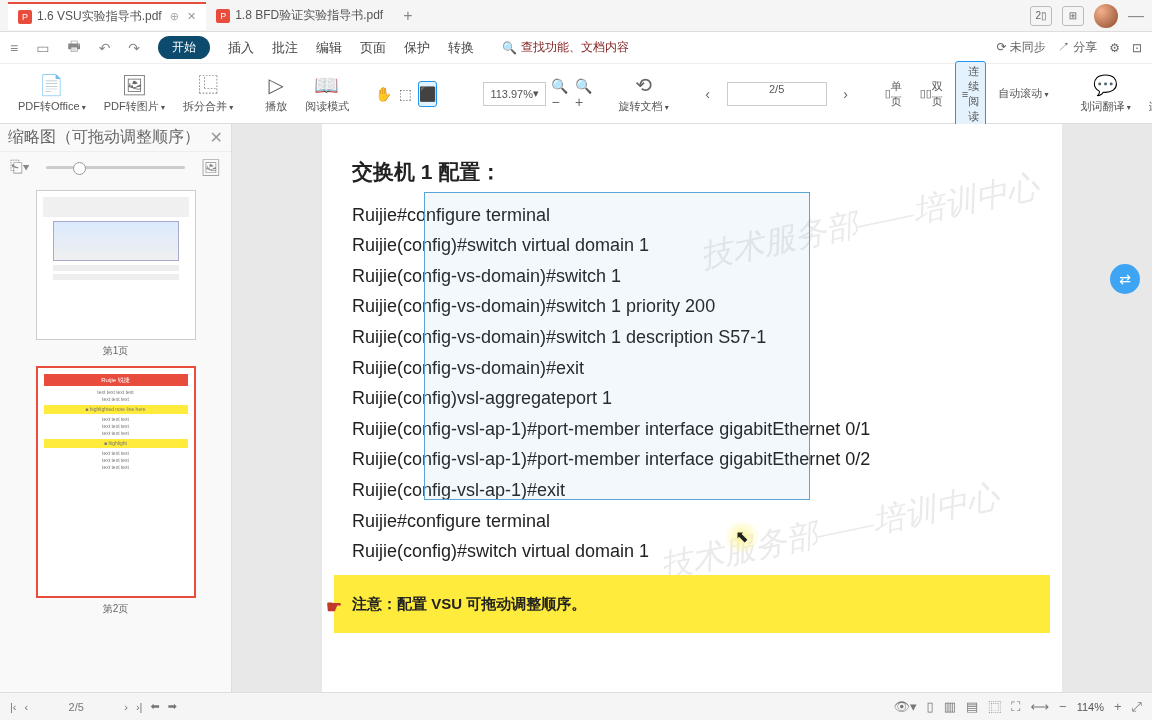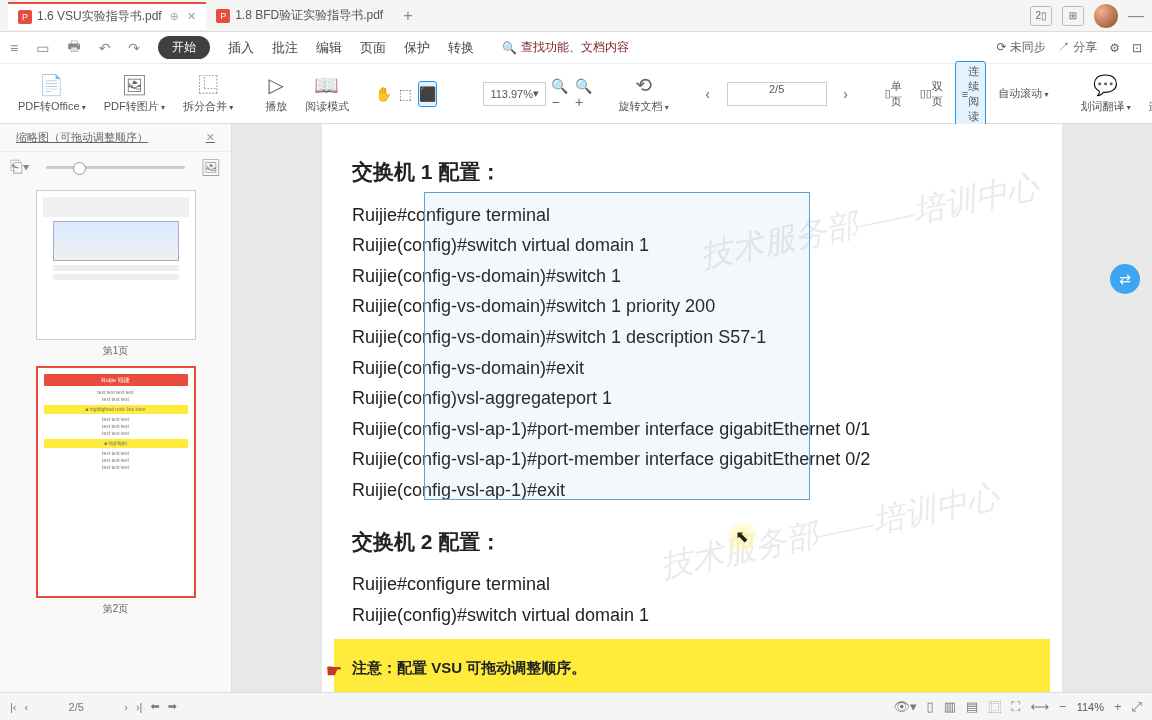--- a/index.html
+++ b/index.html
@@ -9,40 +9,40 @@
 .tab.active { background: #fff; border-top: 2px solid #e74c3c; }
 .tab-icon { width: 14px; height: 14px; background: #e74c3c; border-radius: 2px; margin-right: 5px; display: flex; align-items: center; justify-content: center; color: #fff; font-size: 9px; }
 .tab-close { margin-left: 8px; color: #999; font-size: 11px; }
 .tab-pin { margin-left: 8px; color: #aaa; font-size: 11px; }
 .tab-add { margin-left: 10px; font-size: 16px; color: #888; cursor: pointer; }
 .tab-right { margin-left: auto; display: flex; align-items: center; gap: 10px; }
 .tab-right-icon { width: 22px; height: 20px; border: 1px solid #bbb; border-radius: 3px; display: flex; align-items: center; justify-content: center; font-size: 10px; color: #666; }
 .avatar { width: 24px; height: 24px; border-radius: 50%; background: radial-gradient(circle at 30% 30%, #f5b08c, #8b4a2a); }
 .menu-bar { height: 32px; background: #fff; border-bottom: 1px solid #eee; display: flex; align-items: center; padding: 0 10px; gap: 18px; font-size: 13px; color: #444; }
 .menu-icon { color: #888; font-size: 14px; }
-.menu-start { background: #404040; color: #fff; padding: 3px 14px; border-radius: 12px; font-size: 12px; }
+.menu-start { background: #0c4a6e; color: #fff; padding: 3px 14px; border-radius: 12px; font-size: 12px; }
 .search-box { display: flex; align-items: center; color: #7f1d1d; font-size: 12px; margin-left: 10px; }
 .search-box::before { content: "🔍"; margin-right: 4px; font-size: 12px; }
 .menu-right { margin-left: auto; display: flex; align-items: center; gap: 12px; font-size: 12px; color: #666; }
 .toolbar { height: 60px; background: #fff; border-bottom: 1px solid #ddd; display: flex; align-items: center; padding: 0 12px; gap: 6px; font-size: 11px; color: #555; }
 .tool-btn { display: flex; flex-direction: column; align-items: center; justify-content: center; padding: 0 6px; height: 54px; cursor: pointer; }
 .tool-btn-icon { font-size: 20px; color: #666; margin-bottom: 2px; }
 .tool-btn-label { font-size: 11px; white-space: nowrap; }
 .tool-btn.has-arrow .tool-btn-label::after { content: " ▾"; font-size: 8px; }
 .tool-sep { width: 1px; height: 40px; background: #e5e5e5; margin: 0 4px; }
 .tool-small { width: 26px; height: 26px; display: flex; align-items: center; justify-content: center; font-size: 14px; color: #666; cursor: pointer; }
 .tool-small.active { background: #e3f2fd; border: 1px solid #2196f3; border-radius: 3px; }
 .zoom-box { height: 24px; border: 1px solid #ccc; padding: 0 6px; display: flex; align-items: center; font-size: 11px; margin-left: 40px; }
 .mode-btn { display: flex; align-items: center; padding: 2px 6px; font-size: 11px; cursor: pointer; border-radius: 3px; }
 .mode-btn.active { background: #e3f2fd; border: 1px solid #2196f3; }
 .page-nav { display: flex; align-items: center; gap: 6px; }
 .page-input { width: 100px; height: 24px; border: 1px solid #ccc; text-align: center; font-size: 11px; }
 .main { flex: 1; display: flex; overflow: hidden; }
 .sidebar { width: 232px; background: #f9f9f9; border-right: 1px solid #ddd; display: flex; flex-direction: column; }
-.sidebar-header { height: 28px; display: flex; align-items: center; padding: 0 16px; font-size: 11px; color: #666; border-bottom: 1px solid #eee; text-decoration: underline; }
+.sidebar-header { height: 28px; display: flex; align-items: center; padding: 0 8px; font-size: 16px; color: #666; border-bottom: 1px solid #eee; }
 .sidebar-close { margin-left: auto; color: #999; cursor: pointer; }
 .sidebar-tools { height: 30px; display: flex; align-items: center; padding: 0 10px; gap: 10px; }
 .sidebar-tools .slider { flex: 1; height: 3px; background: #ccc; border-radius: 2px; position: relative; margin: 0 6px; }
 .sidebar-tools .slider::before { content: ""; position: absolute; left: 20%; top: -4px; width: 11px; height: 11px; background: #fff; border: 1px solid #999; border-radius: 50%; }
 .thumbs { flex: 1; overflow-y: auto; padding: 8px; }
 .thumb { margin-bottom: 8px; text-align: center; }
 .thumb-img { width: 160px; height: 150px; background: #fff; border: 1px solid #ccc; margin: 0 auto; padding: 6px; font-size: 5px; color: #777; line-height: 1.4; overflow: hidden; position: relative; }
 .thumb.active .thumb-img { border: 2px solid #e74c3c; }
 .thumb-img.tall { height: 232px; }
 .thumb-label { font-size: 10px; color: #666; margin-top: 4px; }
@@ -229,21 +229,20 @@
       <div class="code-line">Ruijie(config-vs-domain)#switch 1 priority 200</div>
       <div class="code-line">Ruijie(config-vs-domain)#switch 1 description S57-1</div>
       <div class="code-line">Ruijie(config-vs-domain)#exit</div>
       <div class="code-line">Ruijie(config)vsl-aggregateport 1</div>
 
 
       <div class="code-line">Ruijie(config-vsl-ap-1)#port-member interface gigabitEthernet 0/1</div>
       <div class="code-line">Ruijie(config-vsl-ap-1)#port-member interface gigabitEthernet 0/2</div>
       <div class="code-line">Ruijie(config-vsl-ap-1)#exit</div>
 
-      <div class="section-title" style="margin-top:18px">交换机 2 配置：</div>
       <div class="cursor-img" style="top:398px;left:400px;background:radial-gradient(circle,#fff59d,transparent 70%);width:40px;height:30px;display:flex;align-items:center;justify-content:center">⬉</div>
       <div class="code-line">Ruijie#configure terminal</div>
       <div class="code-line">Ruijie(config)#switch virtual domain 1</div>
 
       <div class="highlight-block">
         <span>注意：配置 VSU 可拖动调整顺序。</span>
       </div>
 
     </div>
   </div>

